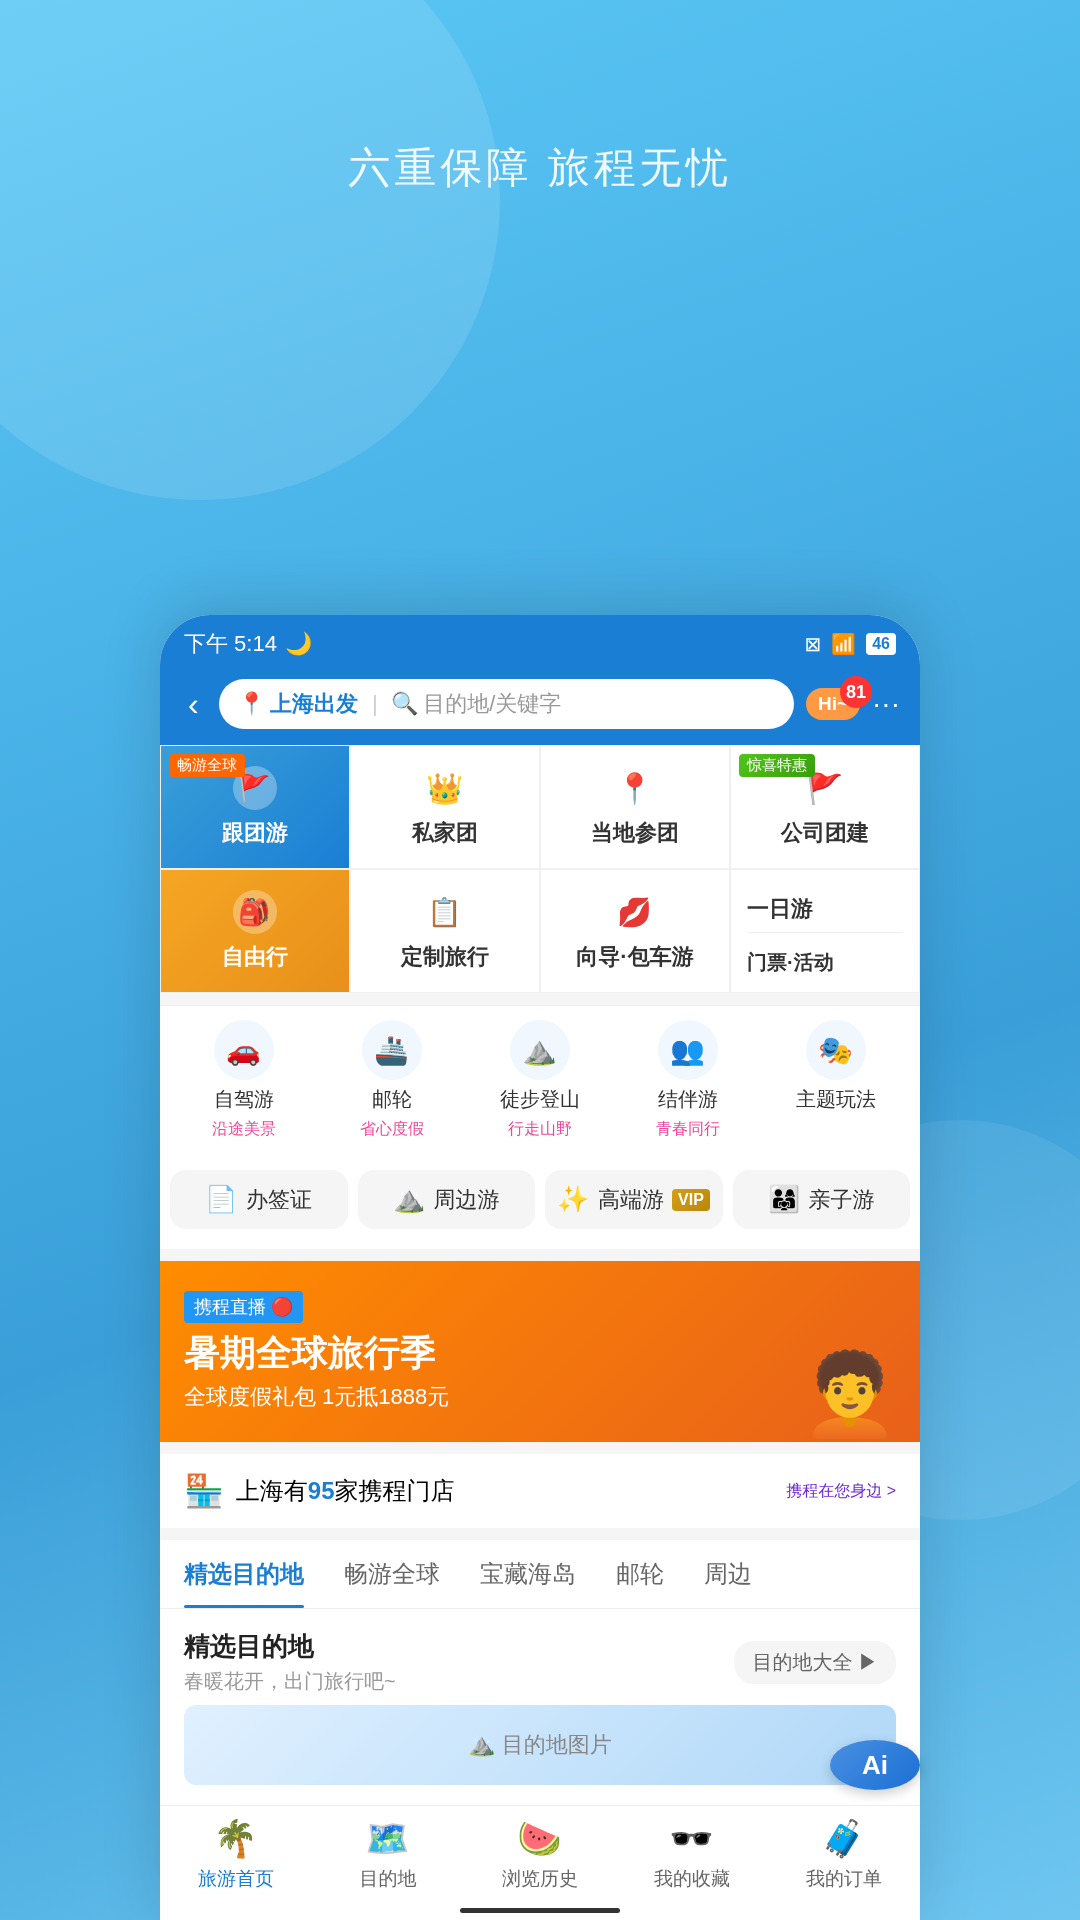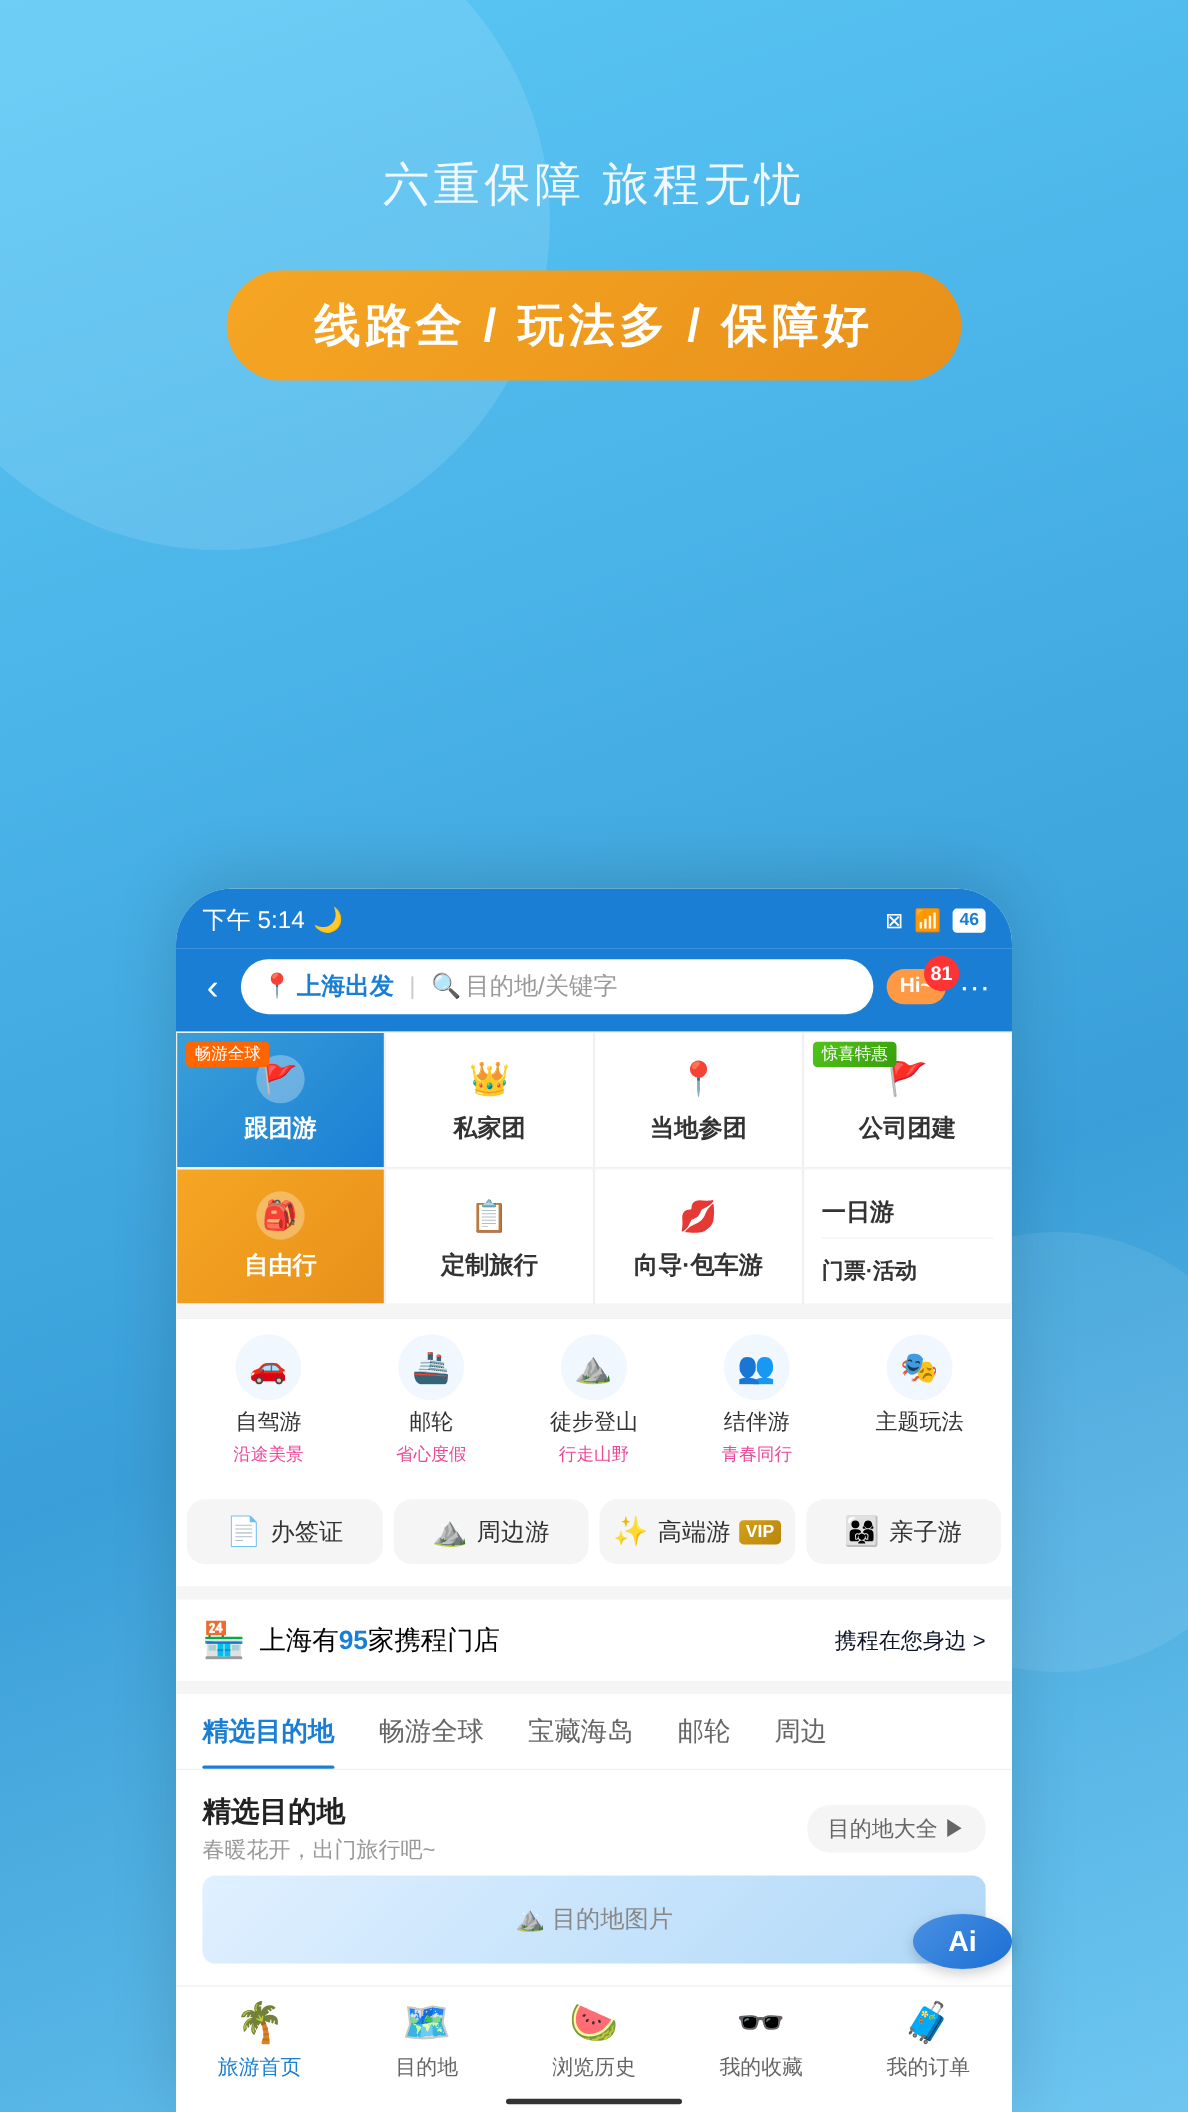--- a/index.html
+++ b/index.html
@@ -341,21 +341,21 @@
       background: white;
       padding: 18px 24px;
       display: flex;
       align-items: center;
       justify-content: space-between;
       margin-bottom: 12px;
     }
     .store-left { display: flex; align-items: center; gap: 12px; font-size: 24px; }
     .store-icon { font-size: 32px; }
     .store-count { color: #1a7fd4; font-weight: 700; }
-    .store-right { color: #0f172a; font-size: 20px; margin-left: 29px; }
+    .store-right { color: #6d28d9; font-size: 16px; margin-left: 29px; }
 
     
     .tabs {
       background: white;
       display: flex;
       padding: 0 24px;
       gap: 40px;
       border-bottom: 0.5px solid #eee;
     }
     .tab-item {
@@ -437,21 +437,20 @@
     }
   </style>
 </head>
 <body>
 
 <div class="bg-circle1"></div>
 <div class="bg-circle2"></div>
 
 <div class="hero">
   <div class="hero-subtitle">六重保障 旅程无忧</div>
-  <div class="hero-badge">线路全 / 玩法多 / 保障好</div>
 </div>
 
 <div class="phone-container">
   <div class="phone-mockup">
 
     <div class="status-bar">
       <div class="status-left">
         <span>下午 5:14</span>
         <span>🌙</span>
       </div>
@@ -573,20 +572,28 @@
           <span class="promo-icon">✨</span>
           <span>高端游</span>
           <span class="vip-badge">VIP</span>
         </div>
         <div class="promo-item">
           <span class="promo-icon">👨‍👩‍👧</span>
           <span>亲子游</span>
         </div>
       </div>
 
+      <div class="banner">
+        <div class="banner-text">
+          <span class="banner-badge">携程直播 🔴</span>
+          <div class="banner-title">暑期全球旅行季</div>
+          <div class="banner-sub">全球度假礼包 1元抵1888元</div>
+        </div>
+        <div style="font-size: 80px; position:absolute; right:20px; bottom:0; opacity:0.9;">🧑‍🦱</div>
+      </div>
 
       <div class="store-info">
         <div class="store-left">
           <span class="store-icon">🏪</span>
           <span>
             <span>上海有</span><span class="store-count">95</span><span>家携程门店</span>
           </span>
         </div>
         <div class="store-right">携程在您身边 &gt;</div>
       </div>

